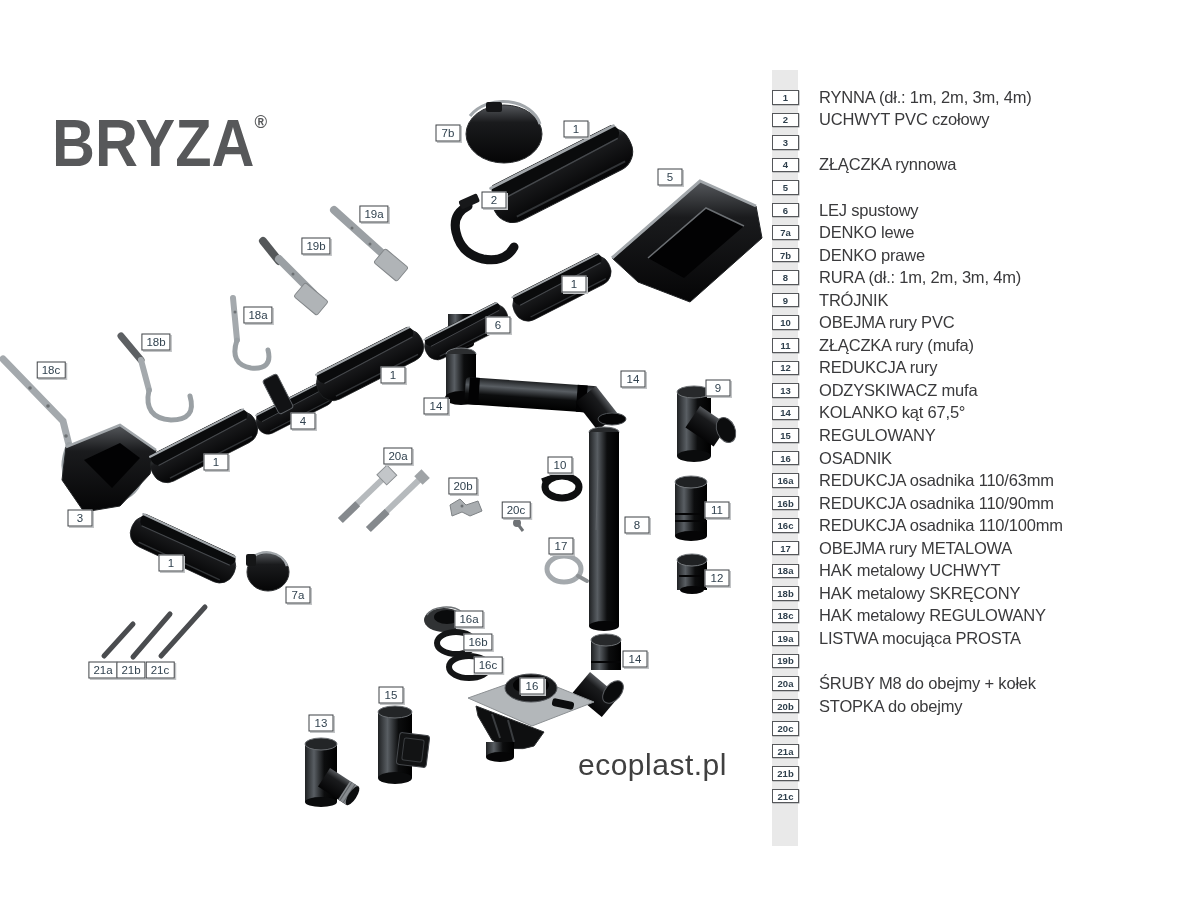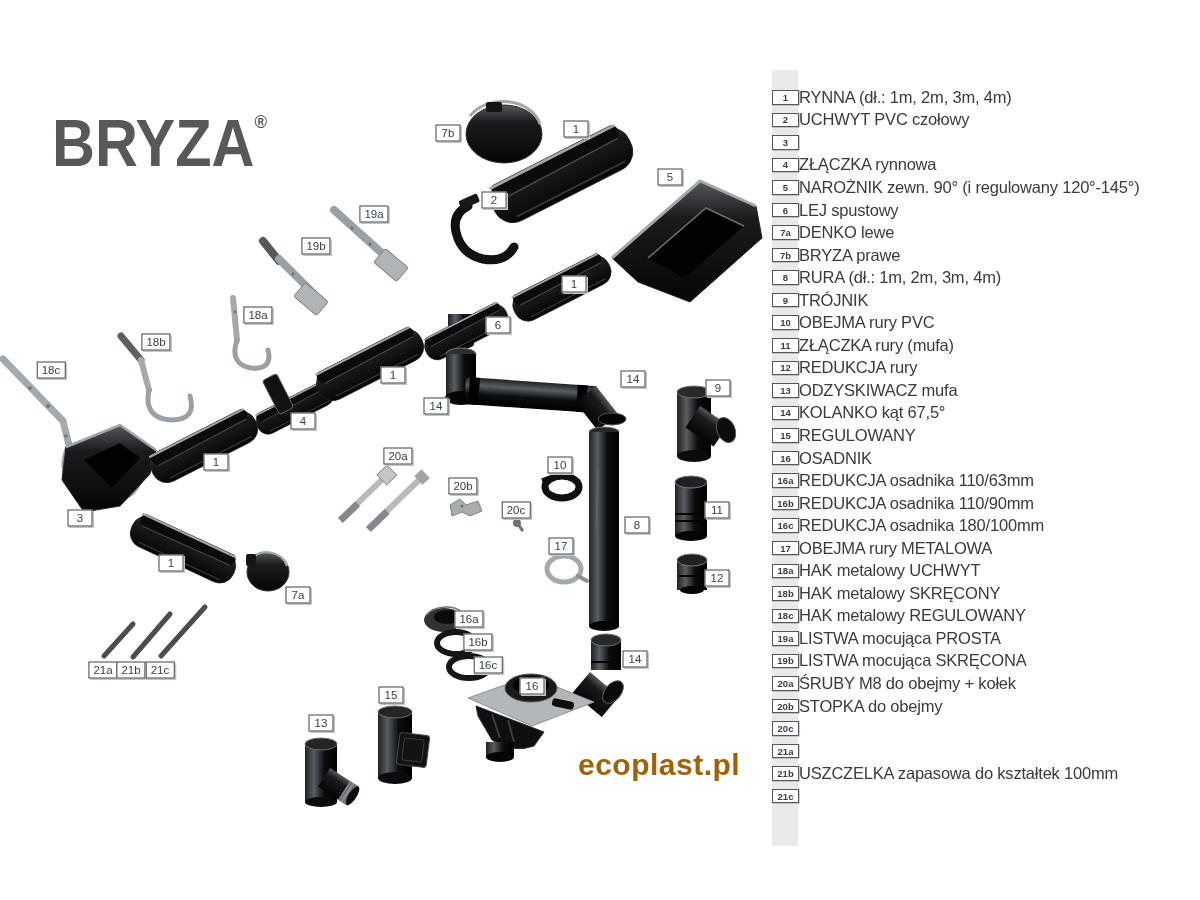--- a/index.html
+++ b/index.html
@@ -3,29 +3,29 @@
 <meta charset="utf-8">
 <style>
   html,body{margin:0;padding:0;background:#fff;}
   .canvas{position:relative;width:1200px;height:900px;background:#ffffff;overflow:hidden;
           font-family:"Liberation Sans",sans-serif;}
   
   .logo{position:absolute;left:52px;top:110px;font-size:66px;font-weight:bold;color:#57585a;
         line-height:1;letter-spacing:0px;transform:scaleX(0.9);transform-origin:left top;white-space:nowrap;}
   .logo sup{font-size:19px;vertical-align:38px;font-weight:bold;}
   
-  .website{position:absolute;left:578px;top:748px;font-size:30px;font-weight:bold;color:#a16207;letter-spacing:0.5px;}
+  .website{position:absolute;left:578px;top:748px;font-size:30px;font-weight:normal;color:#404040;letter-spacing:0.5px;}
   
   .strip{position:absolute;left:772px;top:70px;width:26px;height:776px;background:#e9e9e9;}
   .legend{position:absolute;left:772px;top:86px;width:424px;}
   .legend-row{display:flex;align-items:center;height:22.55px;}
   .tagbox{width:27px;height:14.5px;box-sizing:border-box;border:1px solid #55575a;background:#fff;
           color:#2e3f4c;font-size:9.5px;font-weight:bold;display:flex;align-items:center;justify-content:center;
           flex:none;box-shadow:0.5px 0.5px 0 #9a9c9e;}
-  .legend-text{margin-left:0;font-size:16.5px;color:#3a3a3c;white-space:nowrap;letter-spacing:-0.2px;}
+  .legend-text{margin-left:20px;font-size:16.5px;color:#3a3a3c;white-space:nowrap;letter-spacing:-0.2px;}
   
   .labels{position:absolute;left:0;top:0;width:770px;height:900px;}
   .plabel{position:absolute;transform:translate(-50%,-50%);background:#fff;border:1.3px solid #3f4246;
           color:#31424f;font-size:11.5px;line-height:13px;height:14px;min-width:15px;padding:0.5px 4px;
           text-align:center;box-shadow:1.5px 1.5px 0 #c2c4c6;white-space:nowrap;}
   svg{position:absolute;left:0;top:0;}
 </style>
 </head>
 <body>
 
@@ -336,33 +336,32 @@
       </div>
       <div class="legend-row">
         <span class="tagbox">3</span>
       </div>
       <div class="legend-row">
         <span class="tagbox">4</span>
         <span class="legend-text">ZŁĄCZKA rynnowa</span>
       </div>
       <div class="legend-row">
         <span class="tagbox">5</span>
-        <span class="legend-text">NAROŻNIK zewn. 90° (i regulowany 120°-145°)</span>
       </div>
       <div class="legend-row">
         <span class="tagbox">6</span>
         <span class="legend-text">LEJ spustowy</span>
       </div>
       <div class="legend-row">
         <span class="tagbox">7a</span>
         <span class="legend-text">DENKO lewe</span>
       </div>
       <div class="legend-row">
         <span class="tagbox">7b</span>
-        <span class="legend-text">BRYZA prawe</span>
+        <span class="legend-text">DENKO prawe</span>
       </div>
       <div class="legend-row">
         <span class="tagbox">8</span>
         <span class="legend-text">RURA (dł.: 1m, 2m, 3m, 4m)</span>
       </div>
       <div class="legend-row">
         <span class="tagbox">9</span>
         <span class="legend-text">TRÓJNIK</span>
       </div>
       <div class="legend-row">
@@ -396,21 +395,21 @@
       <div class="legend-row">
         <span class="tagbox">16a</span>
         <span class="legend-text">REDUKCJA osadnika 110/63mm</span>
       </div>
       <div class="legend-row">
         <span class="tagbox">16b</span>
         <span class="legend-text">REDUKCJA osadnika 110/90mm</span>
       </div>
       <div class="legend-row">
         <span class="tagbox">16c</span>
-        <span class="legend-text">REDUKCJA osadnika 180/100mm</span>
+        <span class="legend-text">REDUKCJA osadnika 110/100mm</span>
       </div>
       <div class="legend-row">
         <span class="tagbox">17</span>
         <span class="legend-text">OBEJMA rury METALOWA</span>
       </div>
       <div class="legend-row">
         <span class="tagbox">18a</span>
         <span class="legend-text">HAK metalowy UCHWYT</span>
       </div>
       <div class="legend-row">
@@ -420,38 +419,36 @@
       <div class="legend-row">
         <span class="tagbox">18c</span>
         <span class="legend-text">HAK metalowy REGULOWANY</span>
       </div>
       <div class="legend-row">
         <span class="tagbox">19a</span>
         <span class="legend-text">LISTWA mocująca PROSTA</span>
       </div>
       <div class="legend-row">
         <span class="tagbox">19b</span>
-        <span class="legend-text">LISTWA mocująca SKRĘCONA</span>
       </div>
       <div class="legend-row">
         <span class="tagbox">20a</span>
         <span class="legend-text">ŚRUBY M8 do obejmy + kołek</span>
       </div>
       <div class="legend-row">
         <span class="tagbox">20b</span>
         <span class="legend-text">STOPKA do obejmy</span>
       </div>
       <div class="legend-row">
         <span class="tagbox">20c</span>
       </div>
       <div class="legend-row">
         <span class="tagbox">21a</span>
       </div>
       <div class="legend-row">
         <span class="tagbox">21b</span>
-        <span class="legend-text">USZCZELKA zapasowa do kształtek 100mm</span>
       </div>
       <div class="legend-row">
         <span class="tagbox">21c</span>
       </div>
     </div>
 
 </div>
 
 </body></html>

